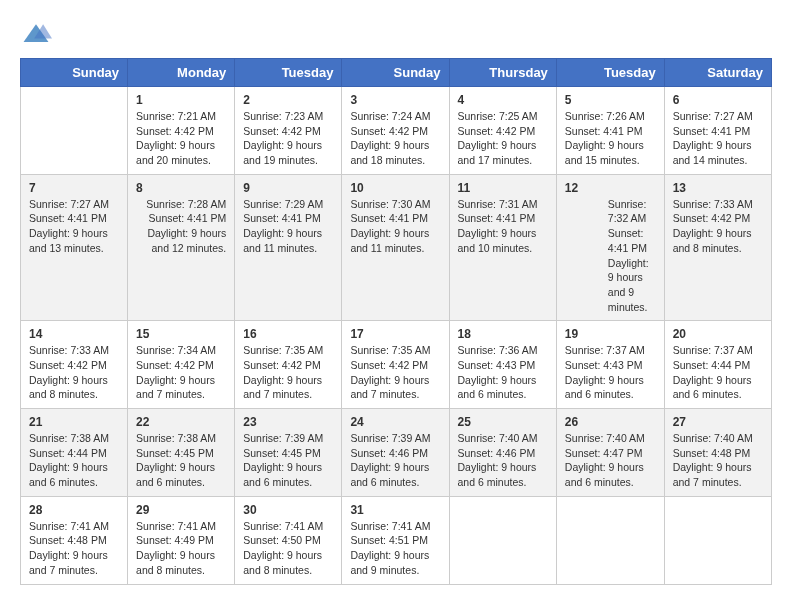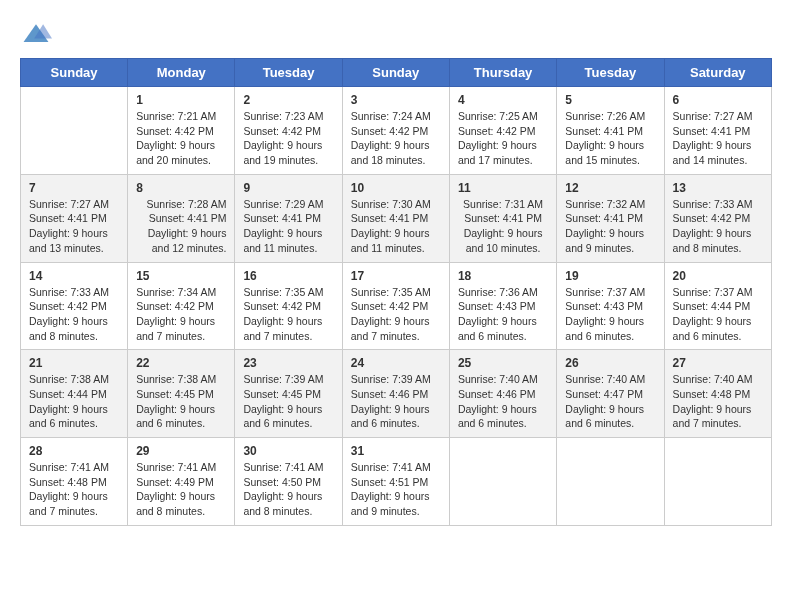--- a/index.html
+++ b/index.html
@@ -47,21 +47,21 @@
       width: 100%;
       border-collapse: collapse;
       border: 1px solid #ccc;
     }
     .calendar-table thead tr th {
       background-color: #4472c4;
       color: #fff;
       font-size: 13px;
       font-weight: bold;
       padding: 6px 8px;
-      text-align: center;
+      text-align: right;
       border: 1px solid #3a62b0;
     }
     .calendar-table tbody tr td {
       border: 1px solid #ccc;
       vertical-align: top;
       padding: 6px 8px;
       width: 108px;
       min-height: 80px;
       background: #fff;
       font-size: 11px;
@@ -188,28 +188,28 @@
         </td>
         <td>
           <span class="day-number">10</span>
           <div class="day-info" style="white-space: pre-line;">Sunrise: 7:30 AM
 Sunset: 4:41 PM
 Daylight: 9 hours
 and 11 minutes.</div>
         </td>
         <td>
           <span class="day-number">11</span>
-          <div class="day-info" style="white-space: pre-line; text-align: center;">Sunrise: 7:31 AM
+          <div class="day-info" style="white-space: pre-line;">Sunrise: 7:31 AM
 Sunset: 4:41 PM
 Daylight: 9 hours
 and 10 minutes.</div>
         </td>
         <td>
           <span class="day-number">12</span>
-          <div class="day-info" style="white-space: pre-line;">Sunrise: 7:32 AM
+          <div class="day-info" style="white-space: pre-line; margin-left: 43px;">Sunrise: 7:32 AM
 Sunset: 4:41 PM
 Daylight: 9 hours
 and 9 minutes.</div>
         </td>
         <td>
           <span class="day-number">13</span>
           <div class="day-info" style="white-space: pre-line;">Sunrise: 7:33 AM
 Sunset: 4:42 PM
 Daylight: 9 hours
 and 8 minutes.</div>

